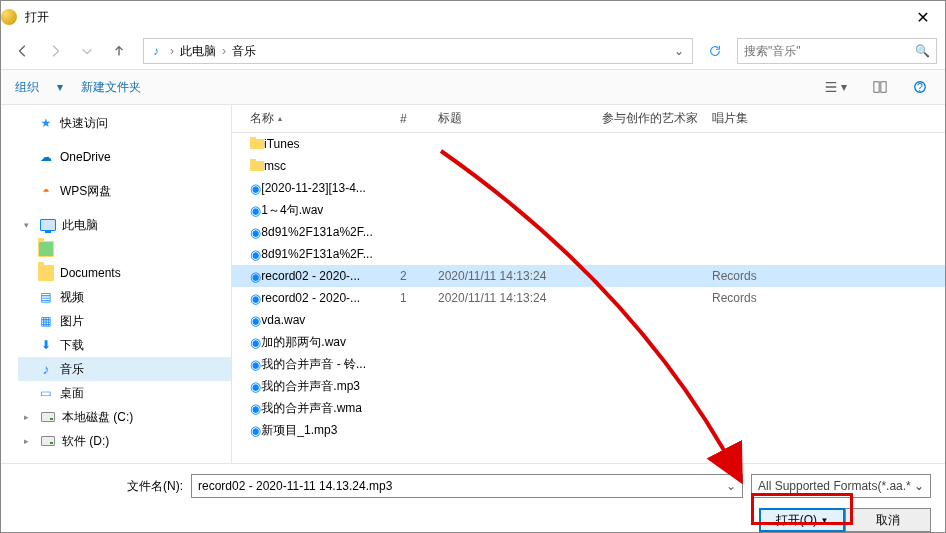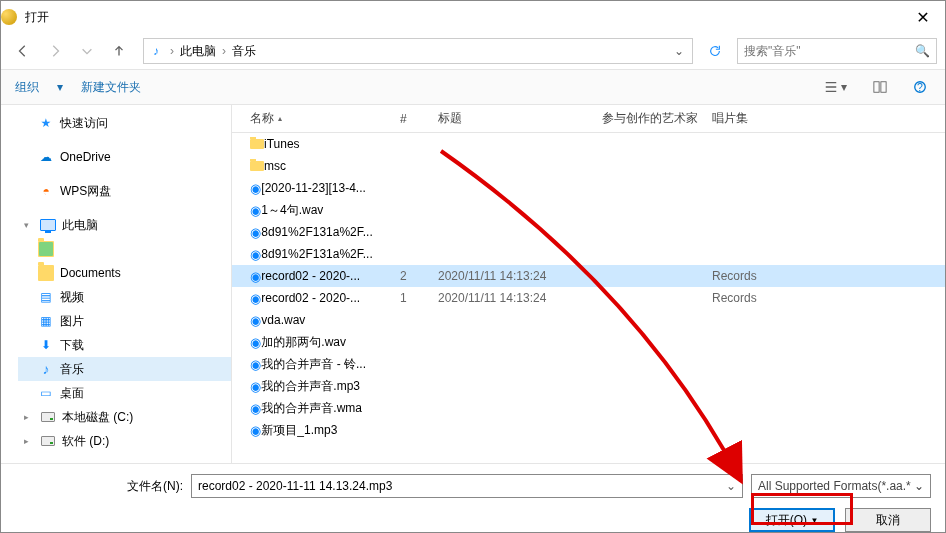--- a/index.html
+++ b/index.html
@@ -75,21 +75,21 @@
   .row .cell.artist { width: 110px; color:#666; }
   .row .cell.album { width: 120px; color:#666; }
   
   .footer { border-top: 1px solid #e5e5e5; padding: 10px 14px 14px; }
   .fn-row { display: flex; align-items: center; gap: 8px; margin-bottom: 10px; }
   .fn-label { width: 168px; text-align: right; }
   .fn-input { flex: 1; height: 24px; border: 1px solid #888; padding: 0 6px; display:flex; align-items:center; }
   .fn-input input { border:none; outline:none; flex:1; }
   .fn-input .dd { color:#606060; }
   .fn-filter { width: 180px; height: 24px; border: 1px solid #888; padding: 0 6px; display:flex; align-items:center; justify-content:space-between; color:#444; }
-  .btn-row { display: flex; justify-content: flex-end; gap: 10px; }
+  .btn-row { display: flex; justify-content: flex-end; }
   .btn { min-width: 86px; height: 24px; border: 1px solid #888; background: #eee; display:flex; align-items:center; justify-content:center; }
   .btn.primary { border: 2px solid #0078d4; background:#e5f1fb; }
   
   .arrow-annotation { position:absolute; left:420px; top:140px; pointer-events:none; }
 </style>
 </head>
 <body>
 
 <div class="titlebar">
   <div class="app-icon"></div>

